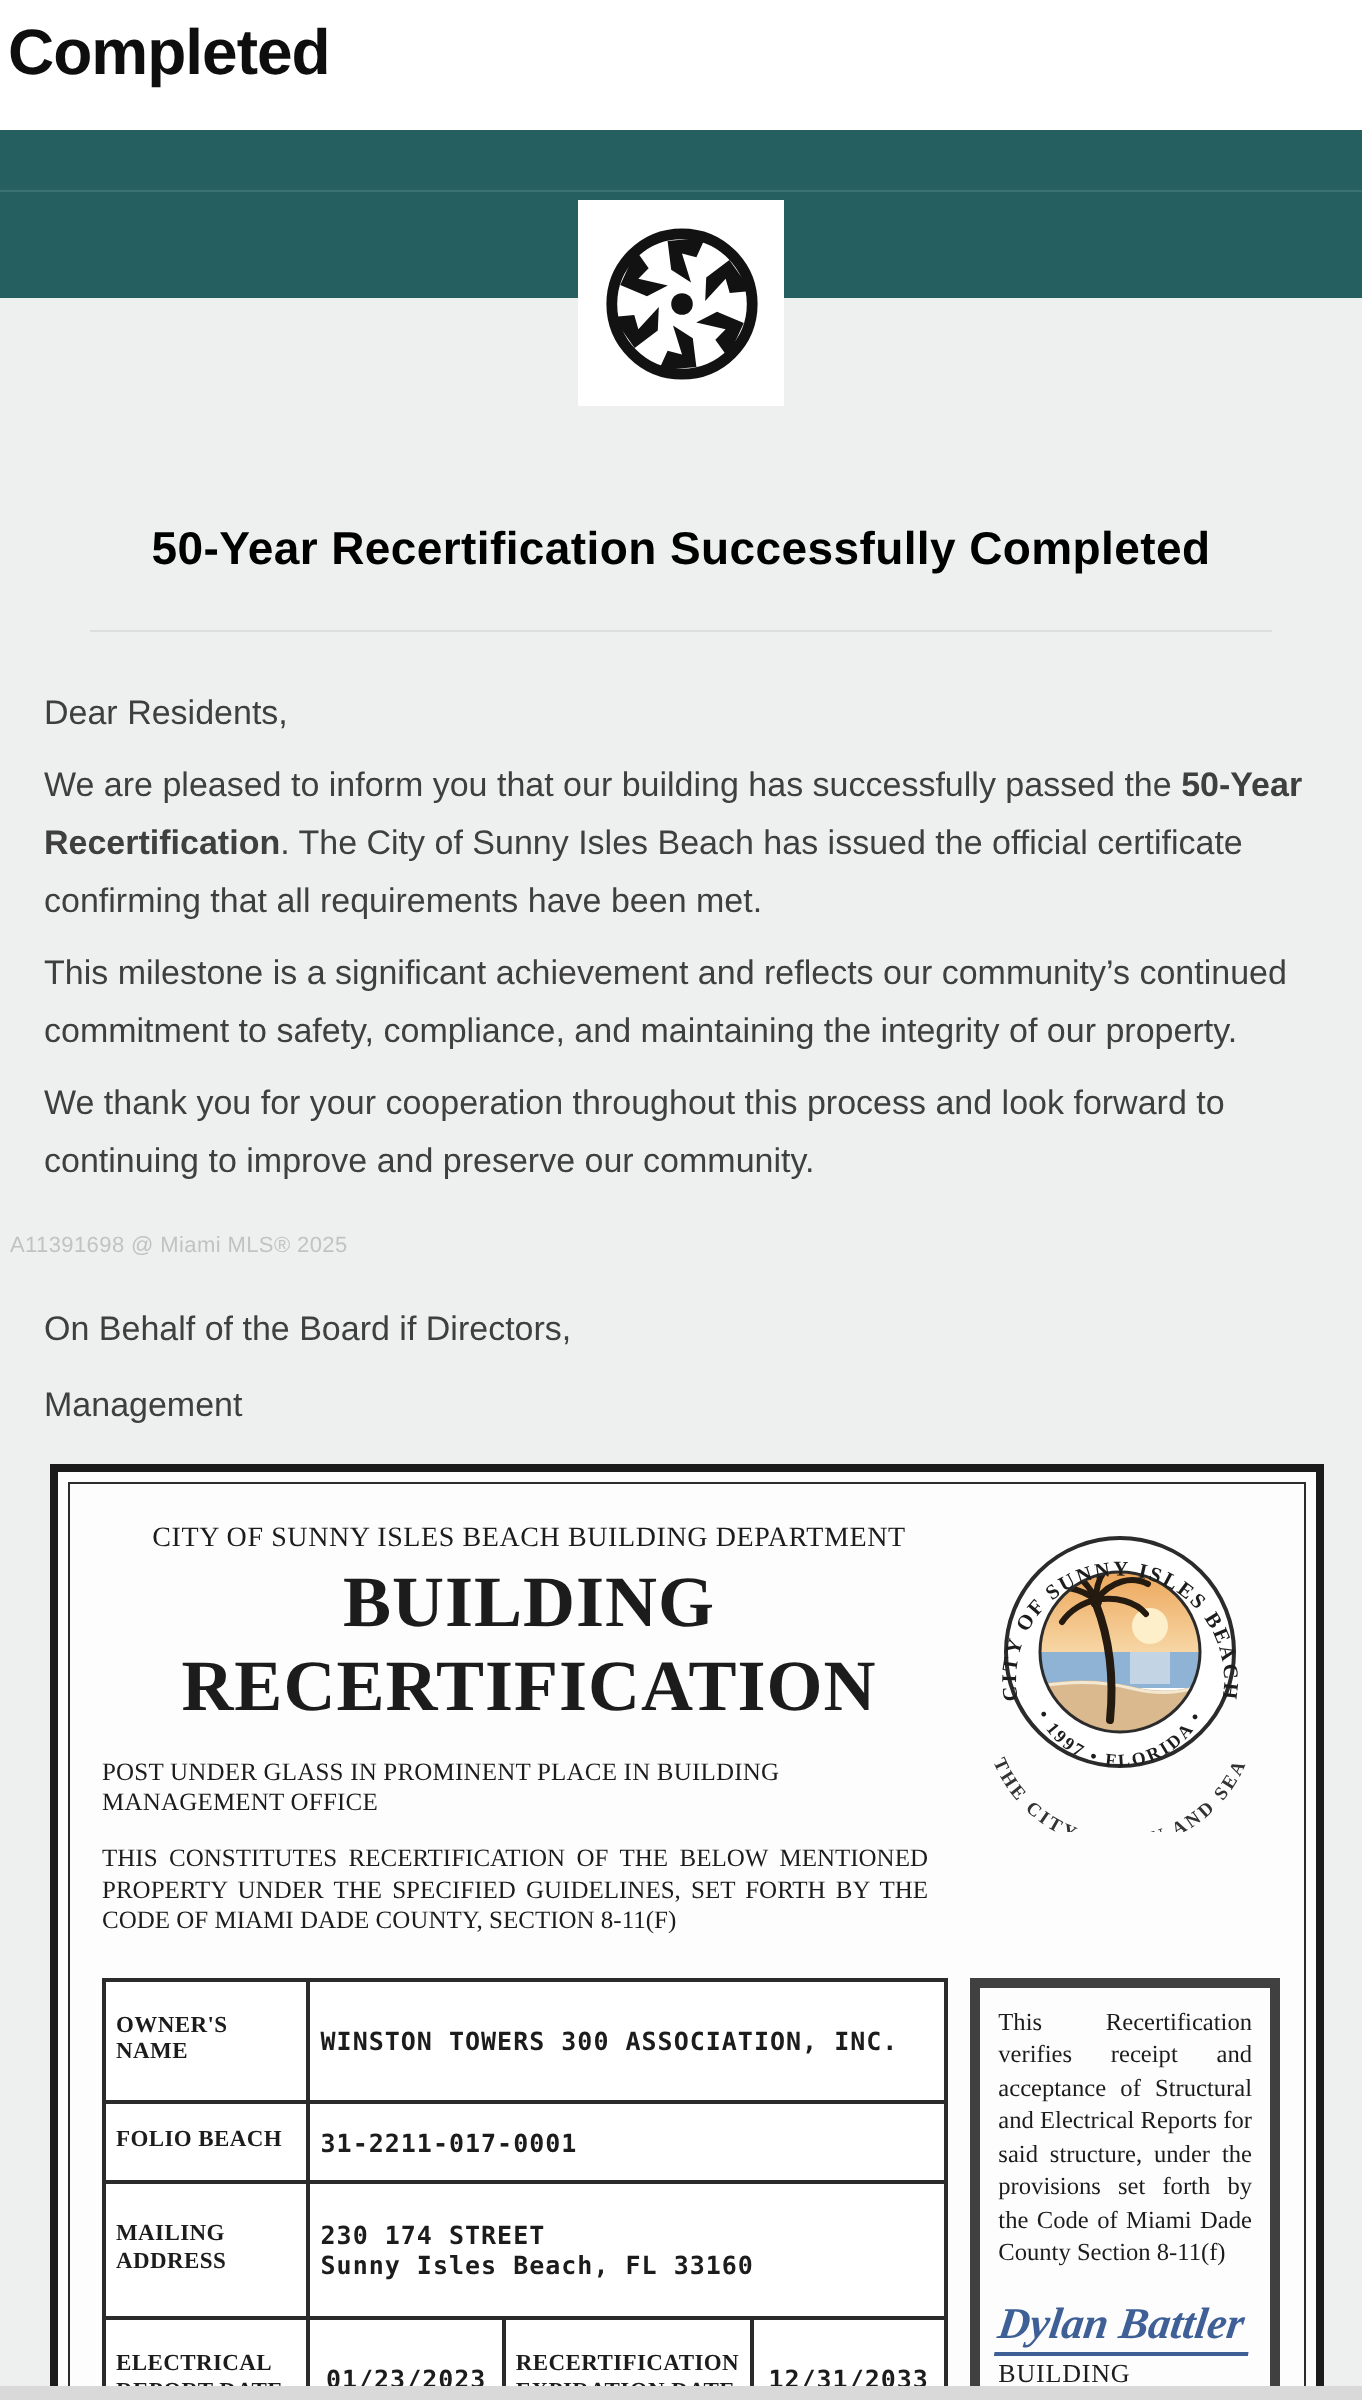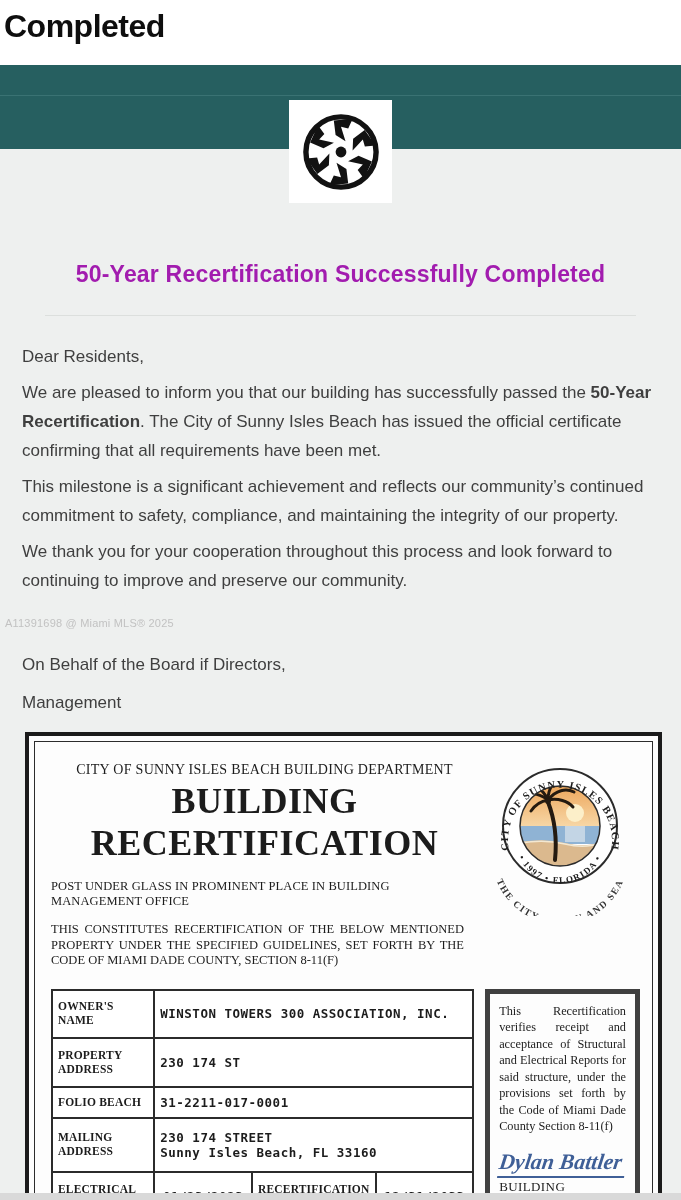--- a/index.html
+++ b/index.html
@@ -22,21 +22,21 @@
   .content {
     position:relative; width:681px; background:#eef0ef;
     padding-bottom:47px;
   }
   .logo-box {
     position:absolute; top:-49px; left:289px; width:103px; height:103px;
     background:#ffffff; display:flex; align-items:center; justify-content:center;
   }
   .logo-box svg { width:90px; height:90px; }
   .notice-heading {
-    padding-top:112px; text-align:center; color:#a21caf;
+    padding-top:112px; text-align:center; color:#000000;
     font-size:23px; font-weight:700; letter-spacing:0.2px;
   }
   .divider {
     border:none; border-top:1px solid #dcdfdd; margin:27px 45px 0 45px;
   }
   .body-copy { padding:0 24px 0 22px; color:#3f3f3f; }
   .body-copy p { font-size:17px; line-height:29px; }
   .greeting { margin-top:26px; }
   .para { margin-top:7px; }
   .watermark {
@@ -216,24 +216,20 @@
         </div>
 
         <div class="cert-mid">
           <table class="cert-table">
             <tbody>
                 <tr>
               <td class="lbl">OWNER'S NAME</td>
               <td class="val" colspan="3">WINSTON TOWERS 300 ASSOCIATION, INC.</td>
             </tr>
             <tr>
-              <td class="lbl">PROPERTY ADDRESS</td>
-              <td class="val" colspan="3">230 174 ST</td>
-            </tr>
-            <tr>
               <td class="lbl">FOLIO BEACH</td>
               <td class="val" colspan="3">31-2211-017-0001</td>
             </tr>
             <tr>
               <td class="lbl">MAILING ADDRESS</td>
               <td class="val" colspan="3">
                 <div>230 174 STREET</div>
                 <div>Sunny Isles Beach, FL 33160</div>
               </td>
             </tr>

